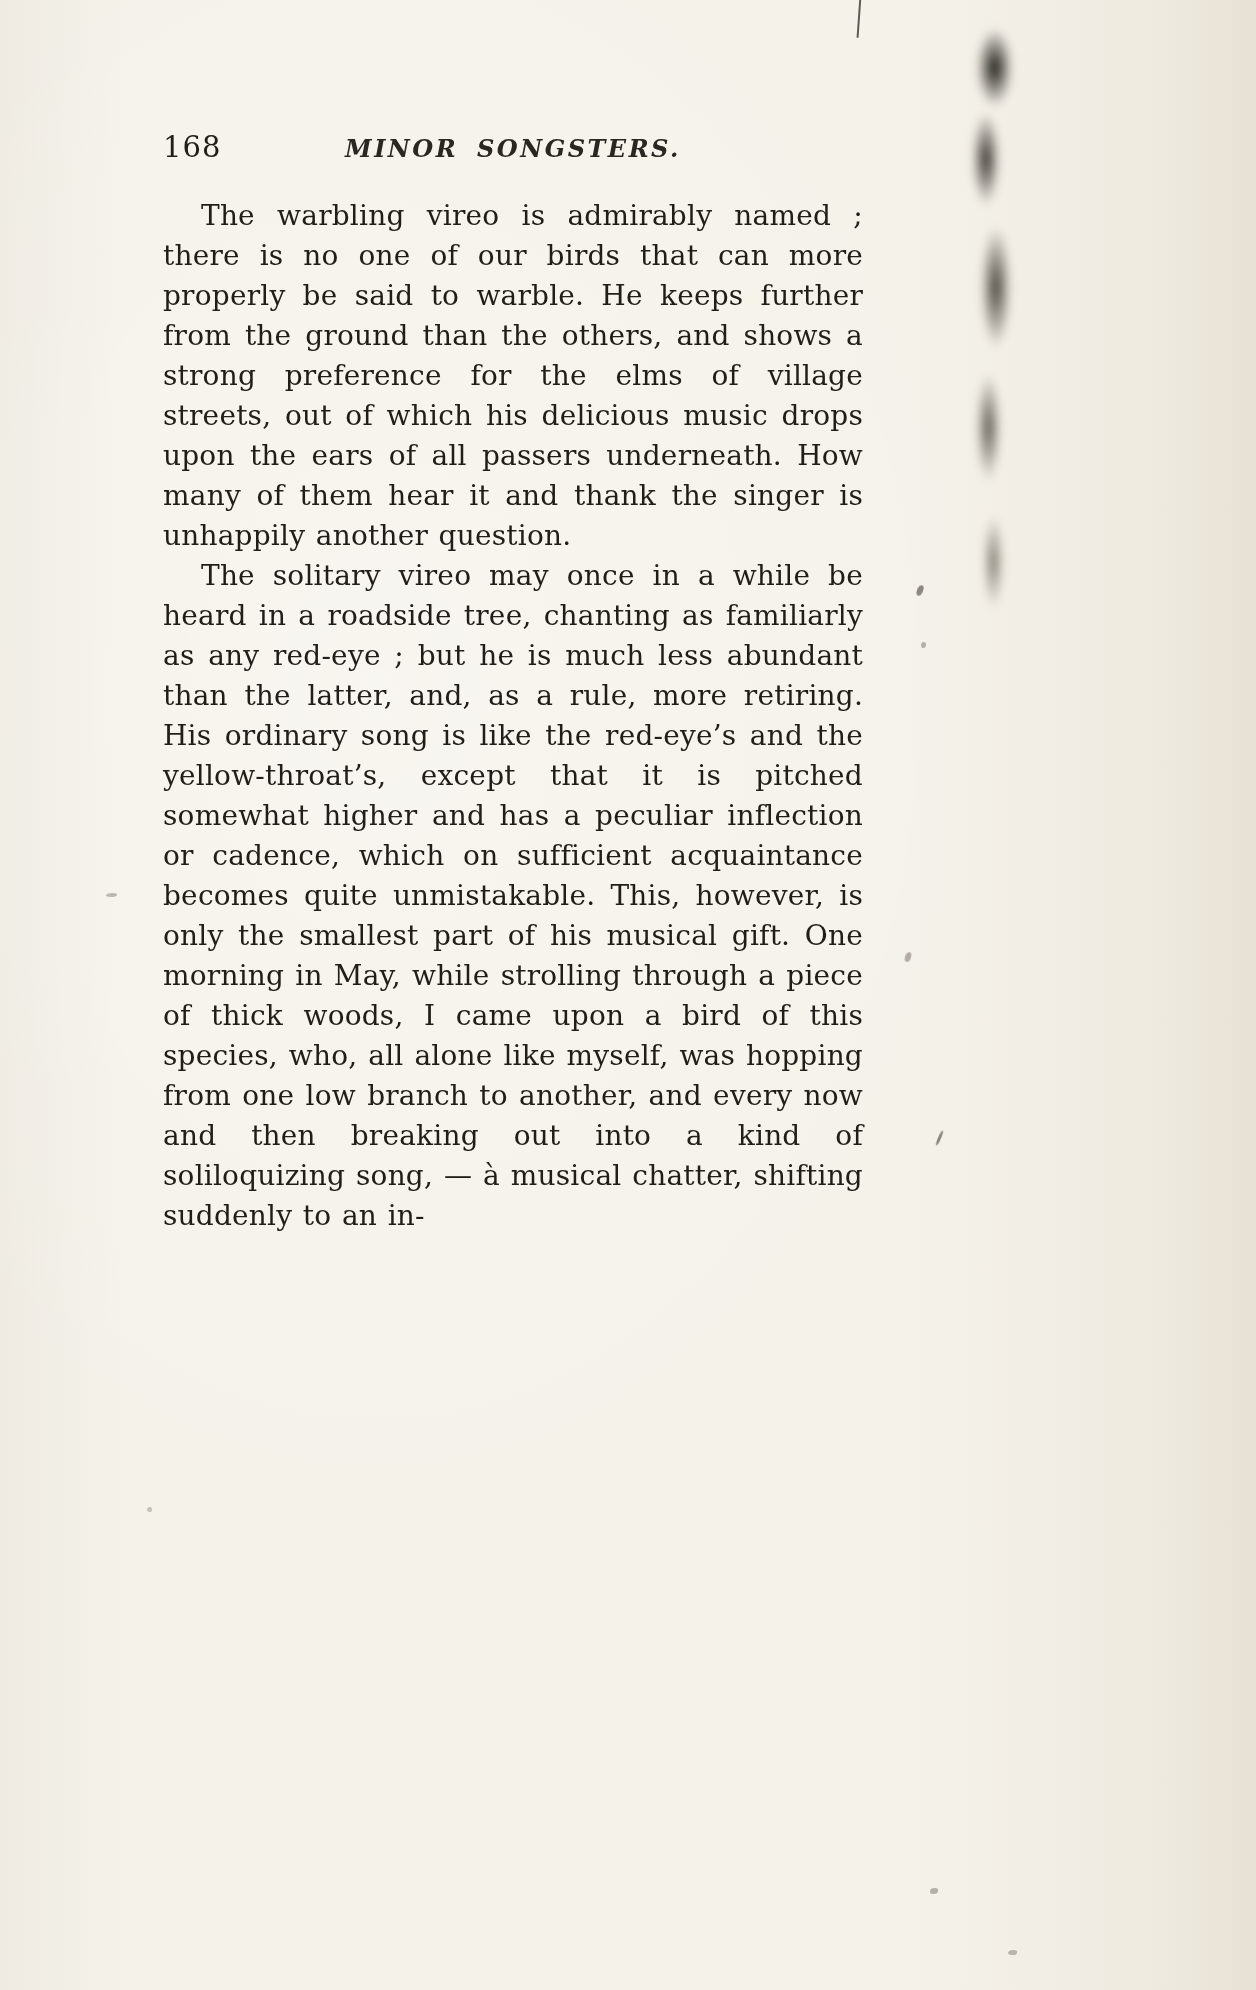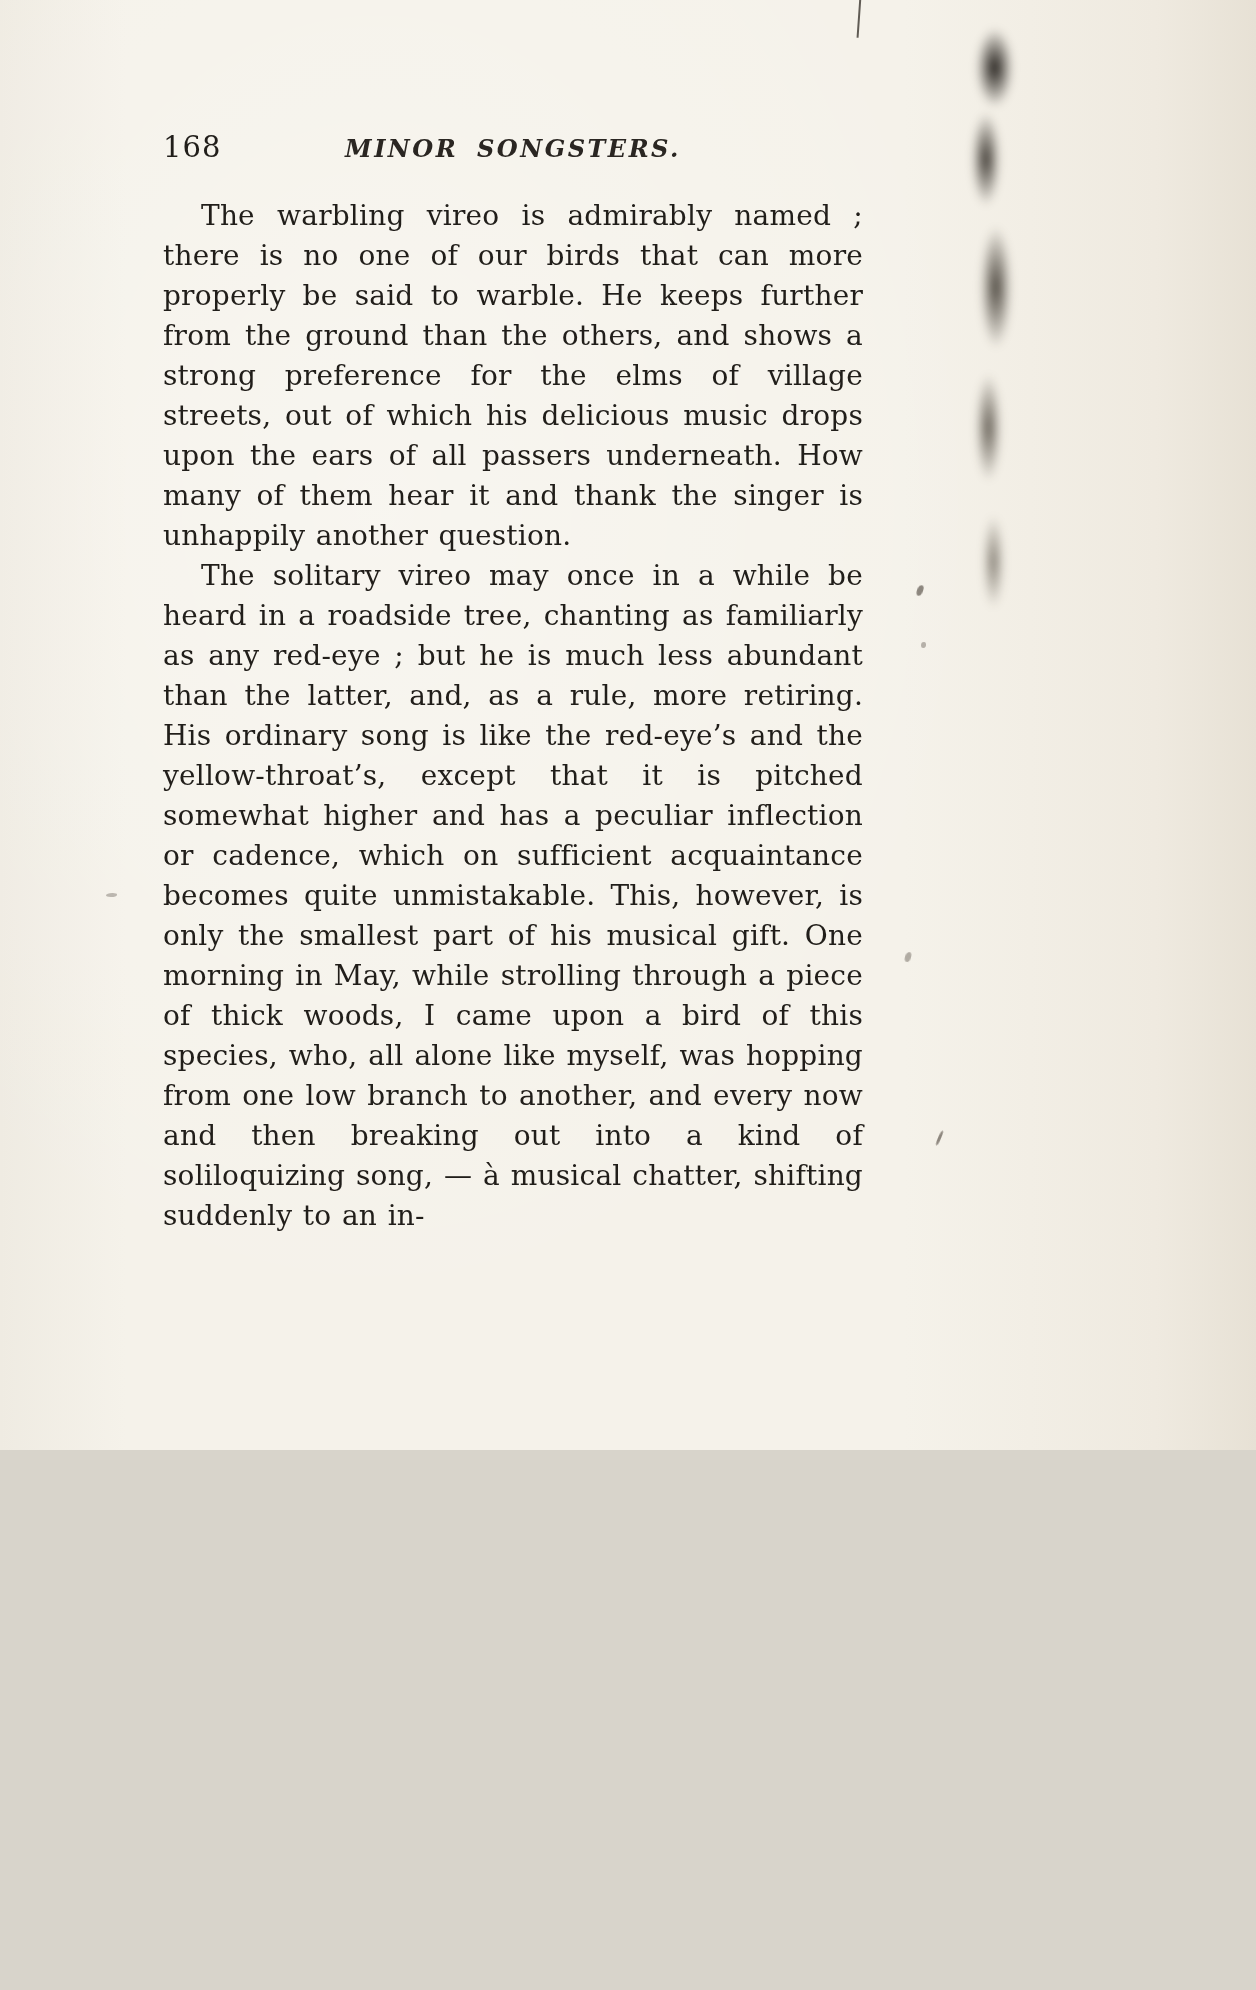--- a/index.html
+++ b/index.html
@@ -1,21 +1,21 @@
 <!DOCTYPE html>
 <html><head>
 <meta charset="utf-8">
 <style>
   * { box-sizing: border-box; }
   html, body { margin: 0; padding: 0; background: #d8d4cb; }
 
   .page {
     position: relative;
     width: 1256px;
-    height: 1450px;
+    height: 1990px;
     margin: 0 auto;
     overflow: hidden;
     background:
       radial-gradient(ellipse 900px 1200px at 30% 35%, rgba(255,255,255,0.28), transparent 70%),
       linear-gradient(90deg, #efebe2 0%, #f5f2ea 10%, #f5f2ea 72%, #efeae0 92%, #e7e1d5 100%),
       #f3f0e8;
     font-family: "DejaVu Serif", "Liberation Serif", serif;
     color: #211e1a;
   }
 

